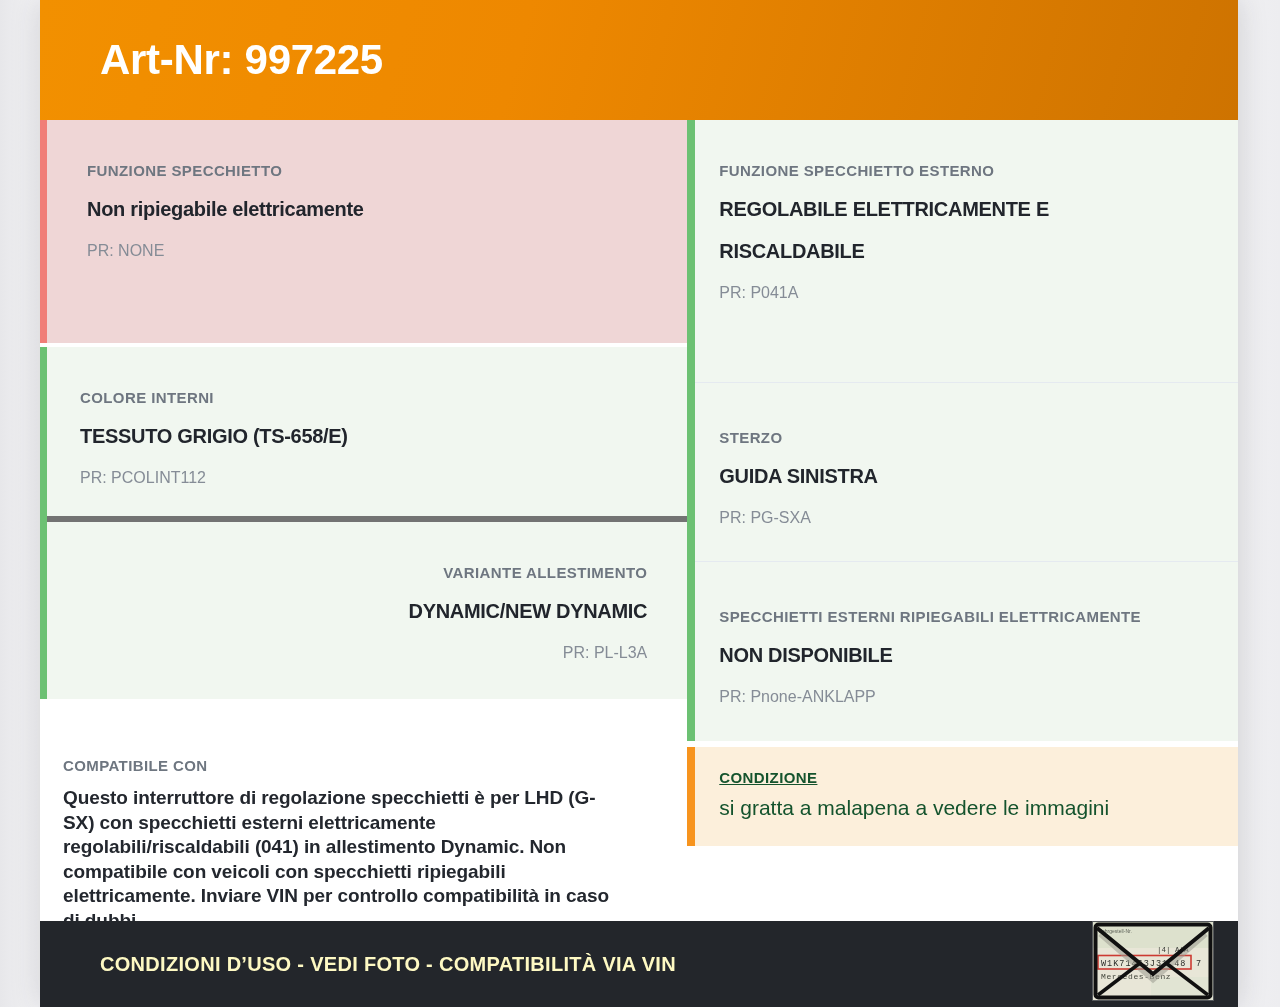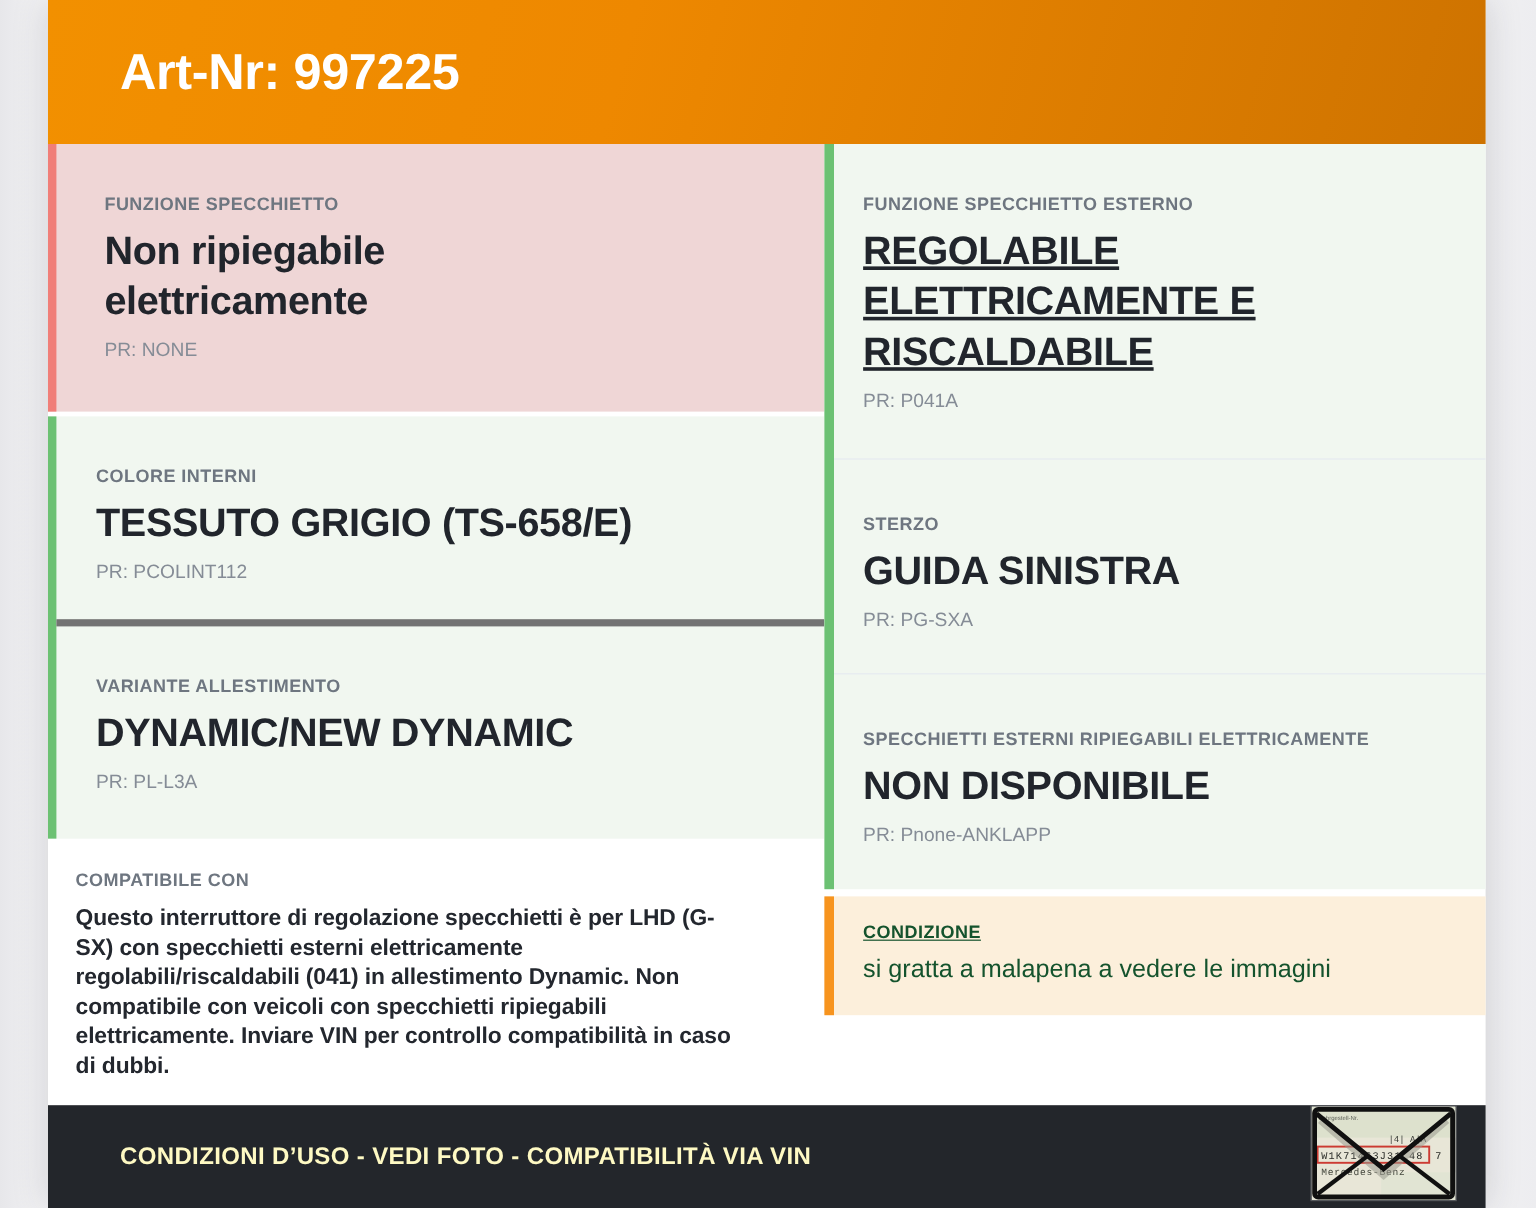--- a/index.html
+++ b/index.html
@@ -24,48 +24,48 @@
   
   .main { display:flex; align-items:flex-start; }
   .col-left  { width:704px; }
   .col-right { width:599px; }
   
   .sec { padding:42px 40px 0 40px; }
   .card-label {
     font-size:15px; font-weight:bold; color:#6e7680; letter-spacing:.4px;
   }
   .card-value {
-    font-size:33px; font-weight:bold; color:#21252c; line-height:42px;
+    font-size:20px; font-weight:bold; color:#21252c; line-height:42px;
     letter-spacing:-.3px; margin-top:9px;
   }
   .card-pr { font-size:16px; color:#858c96; margin-top:12px; }
   
   .card-red {
     height:223px; border-left:7px solid #f07e78; background:#efd6d6;
     margin-bottom:4px;
   }
   .green-block-left { border-left:7px solid #6cc173; background:#f1f7f0; }
   .green-block-left .sec { padding-left:33px; }
   .sec-l2 { height:175px; border-bottom:6px solid #737373; }
-  .sec-l3 { height:177px; }
+  .sec-l3 { height:177px;text-align:right; }
   .value-narrow { max-width:420px; }
   
-  .card-compat { background:#ffffff; padding:26px 30px 0 23px; height:215px; }
+  .card-compat { background:#ffffff; padding:26px 30px 0 23px; height:215px;margin-top:32px; }
   .card-compat .card-label { margin-bottom:12px; }
   .compat-text {
     font-size:19px; font-weight:bold; color:#23272e; line-height:24.5px;
     letter-spacing:-.1px; max-width:555px;
   }
   
   .green-block-right { border-left:8px solid #6cc173; background:#f1f7f0; }
   .green-block-right .sec { padding-left:24px; }
   .sec-r1 { height:263px; border-bottom:1px solid #e5eaf0; }
   .sec-r2 { height:179px; border-bottom:1px solid #e5eaf0; padding-top:46px !important; }
   .sec-r3 { height:179px; padding-top:46px !important; }
-  .value-narrow-r { max-width:345px;text-decoration:underline; }
+  .value-narrow-r { max-width:345px; }
   
   .card-condition {
     margin-top:6px; height:99px;
     border-left:8px solid #f7941e; background:#fcefdb;
     padding:22px 30px 0 24px;
   }
   .condition-label { font-size:15px; font-weight:bold; color:#14532d; letter-spacing:.4px;text-decoration:underline; }
   .condition-text { font-size:21px; color:#14532d; margin-top:10px; }
   
   .footer {

